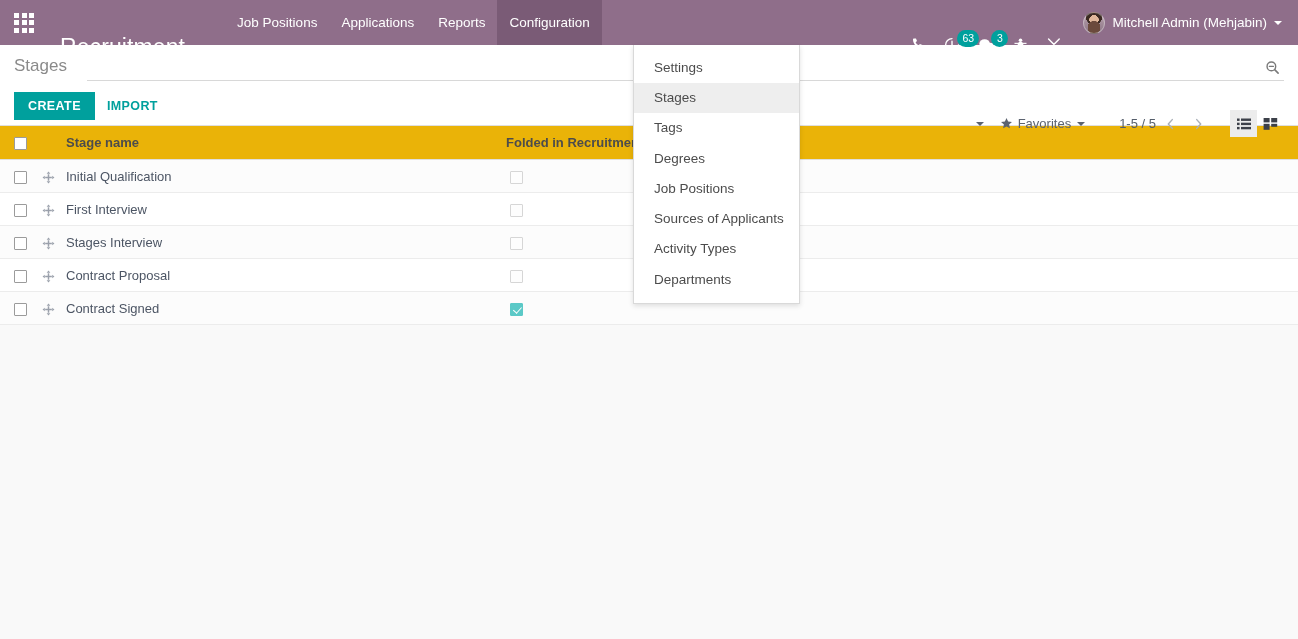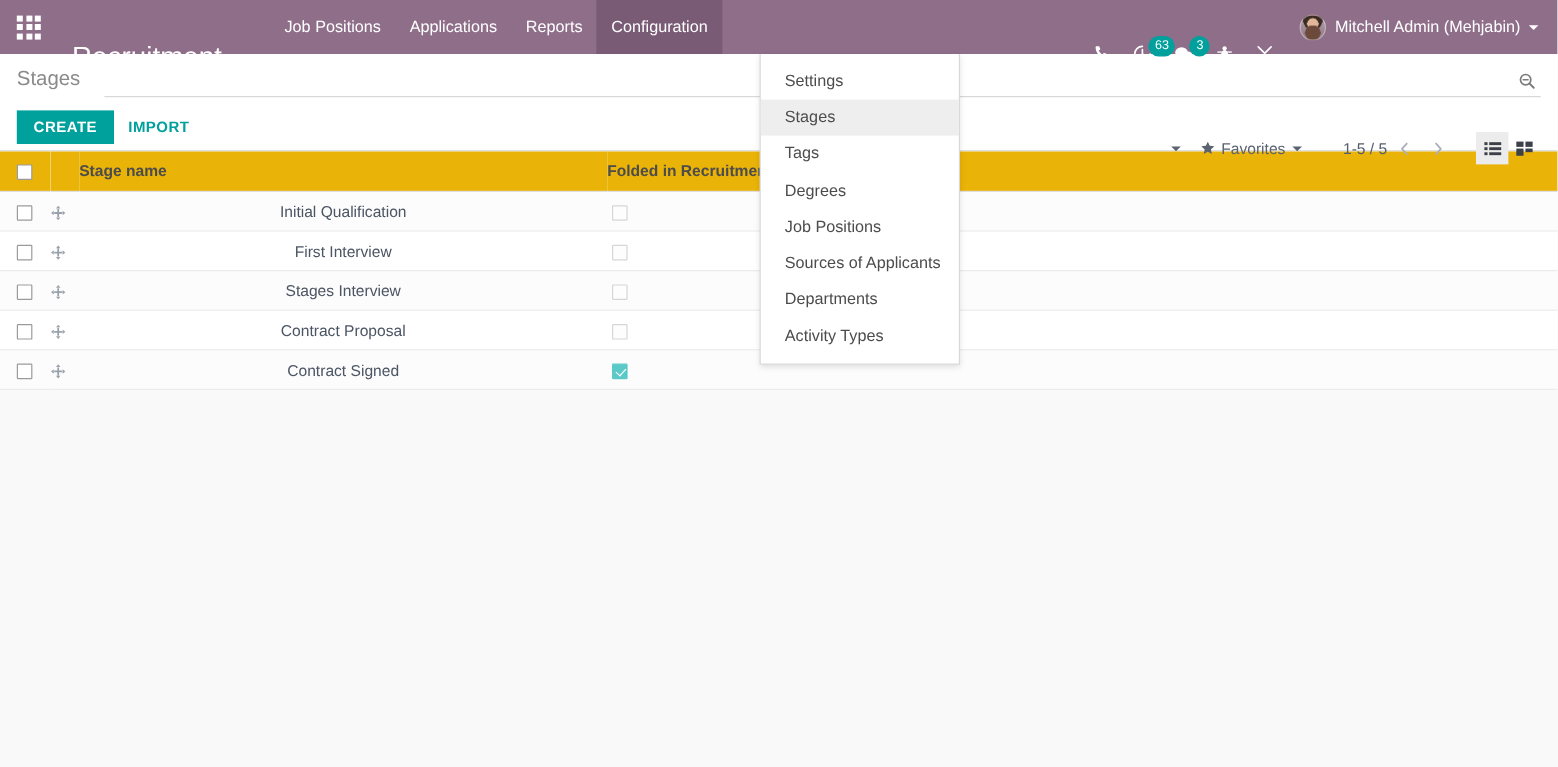--- a/index.html
+++ b/index.html
@@ -344,21 +344,21 @@
     border: solid #ffffff;
     border-width: 0 1.6px 1.6px 0;
     transform: rotate(42deg);
   }
   .handle-icon {
     color: #9aa0ab;
     display: inline-flex;
     vertical-align: middle;
     cursor: move;
   }
-  .cell-name { color: #4c5564; text-align: center; }
+  .cell-name { color: #4c5564; }
   .cell-folded-inner { padding-left: 4px; }
 </style>
 </head>
 <body>
 
 <div class="navbar">
 
   <div class="apps-toggle">
     <span class="grid-icon">
       <i></i>
@@ -430,22 +430,22 @@
     </div>
   </div>
 
   <div class="dropdown-menu">
     <div class="dropdown-item">Settings</div>
     <div class="dropdown-item focused">Stages</div>
     <div class="dropdown-item">Tags</div>
     <div class="dropdown-item">Degrees</div>
     <div class="dropdown-item">Job Positions</div>
     <div class="dropdown-item">Sources of Applicants</div>
+    <div class="dropdown-item">Activity Types</div>
     <div class="dropdown-item">Departments</div>
-    <div class="dropdown-item">Activity Types</div>
   </div>
 </div>
 
 <div class="control-panel">
 
   <div class="cp-top">
     <div class="breadcrumb">Stages</div>
 
     <div class="searchview">
       <input class="search-input" type="text" value="" placeholder="" style="">

